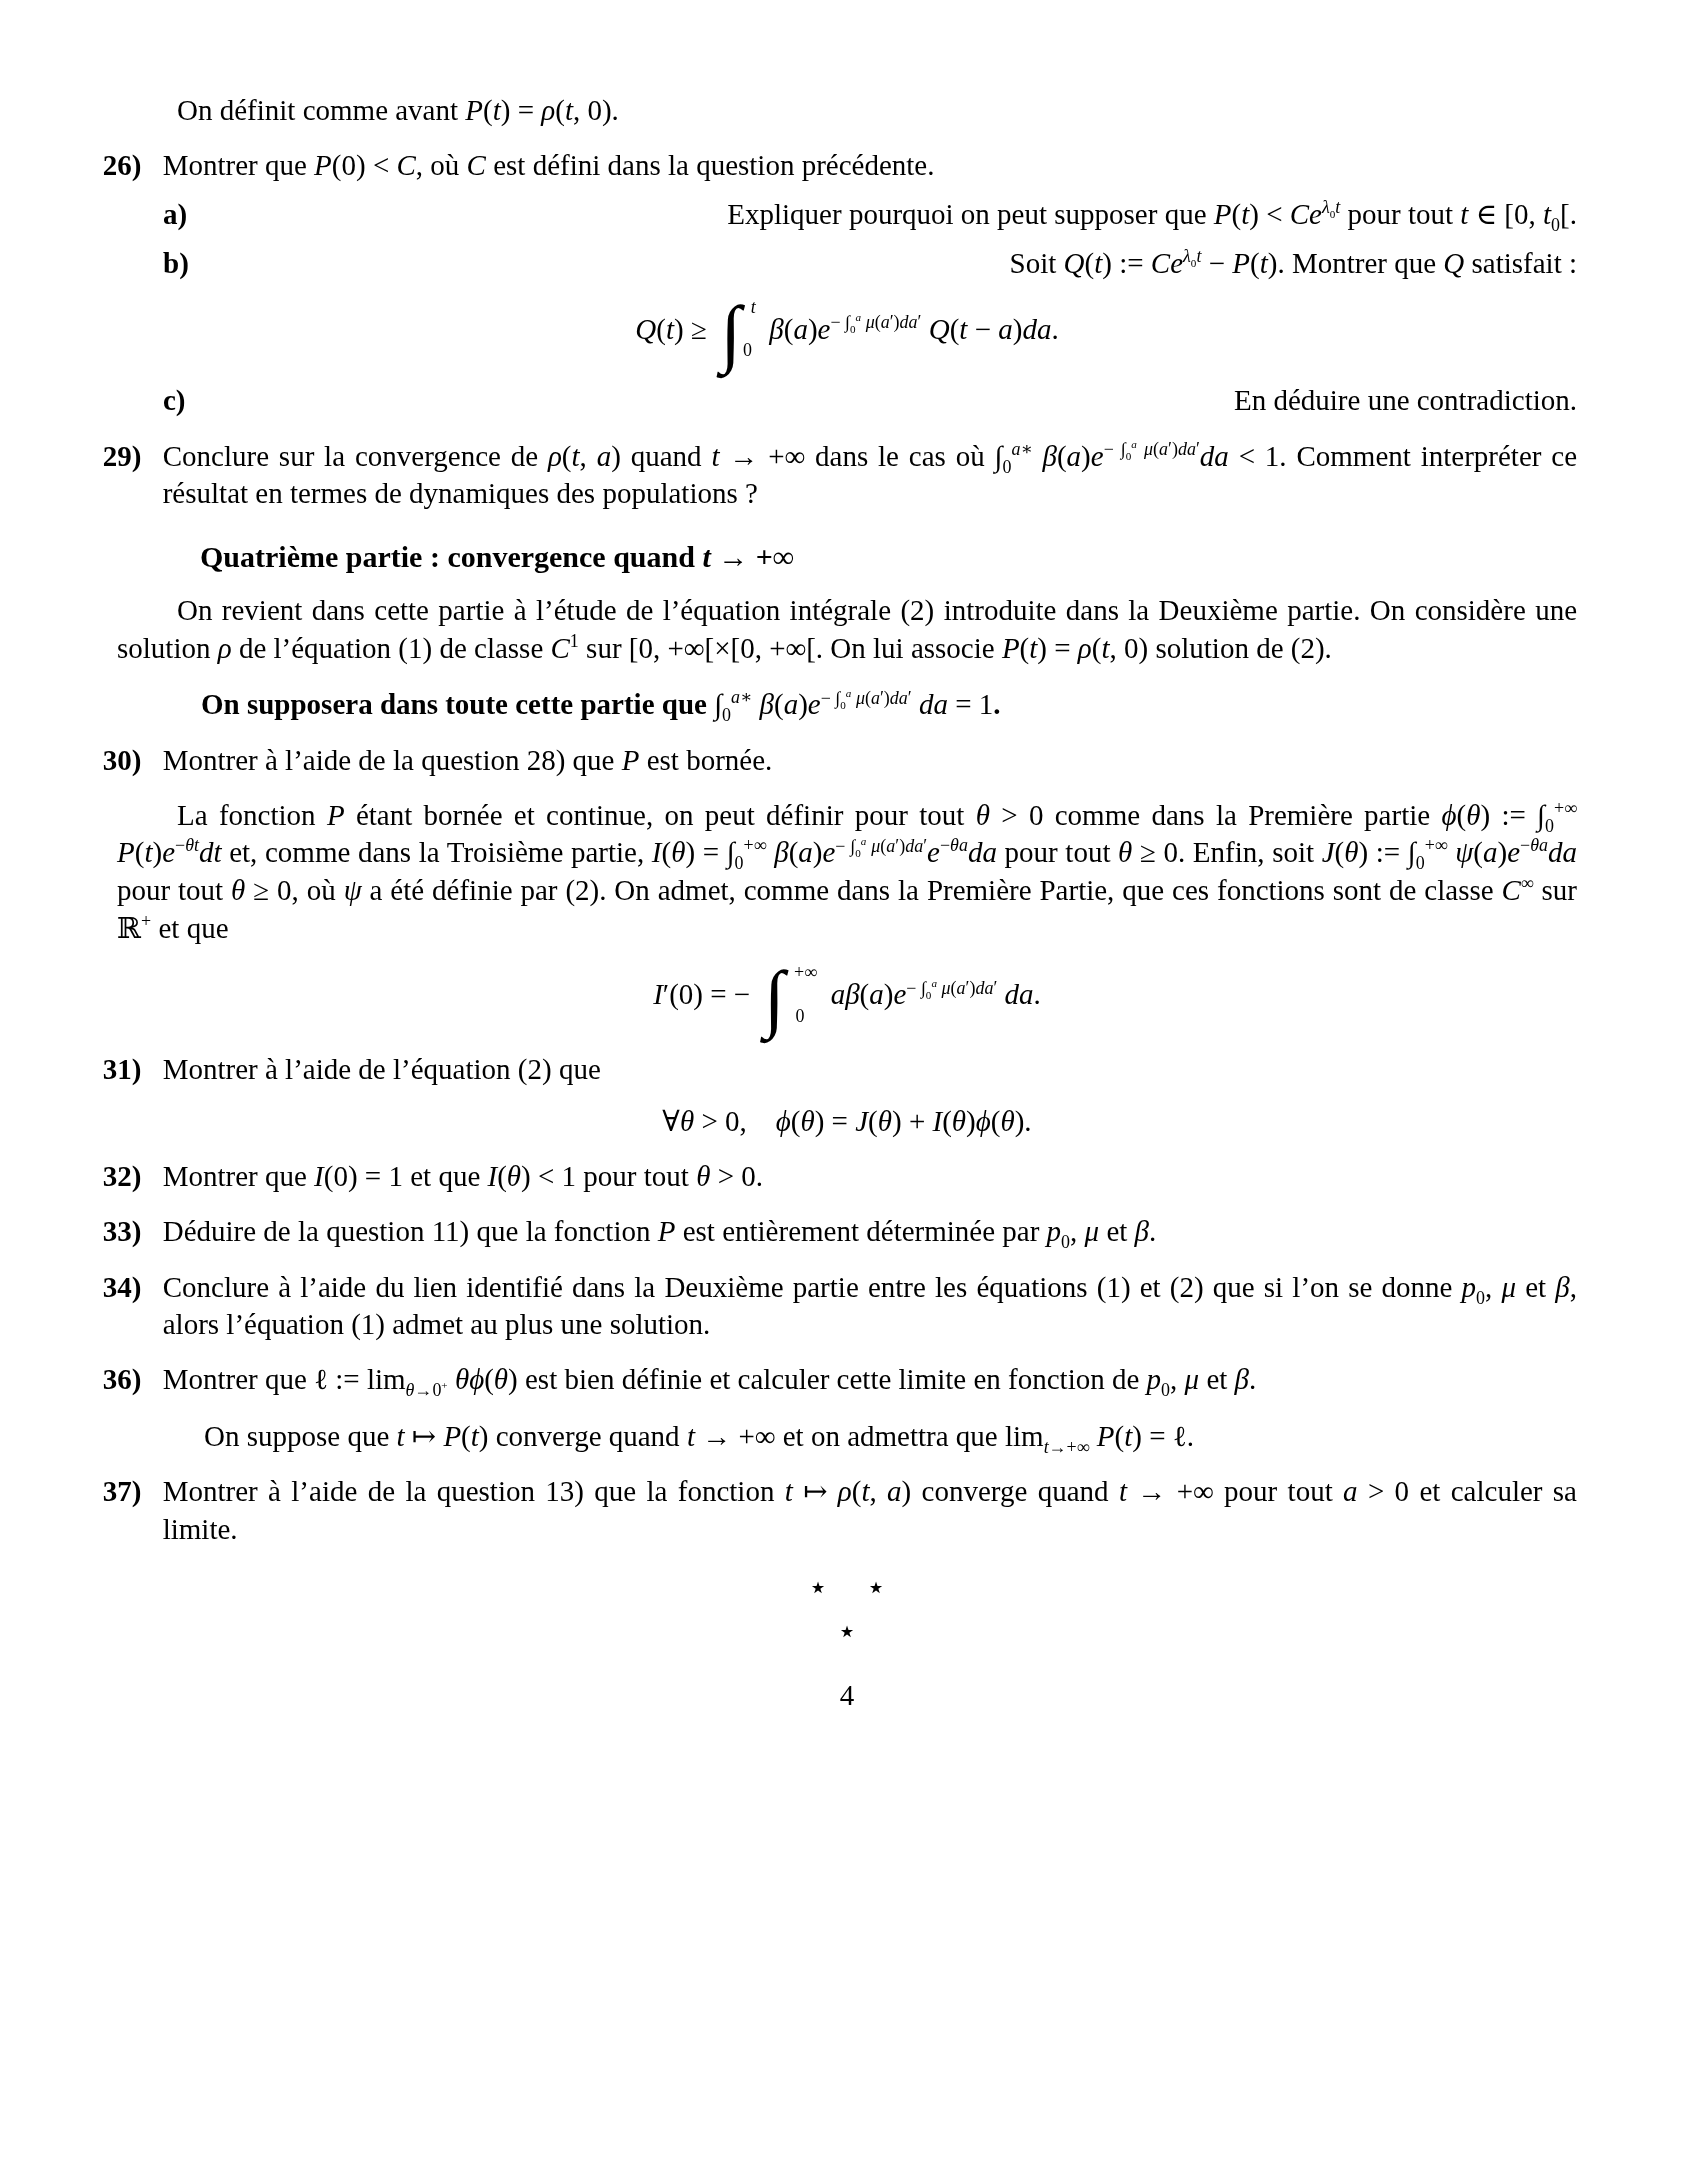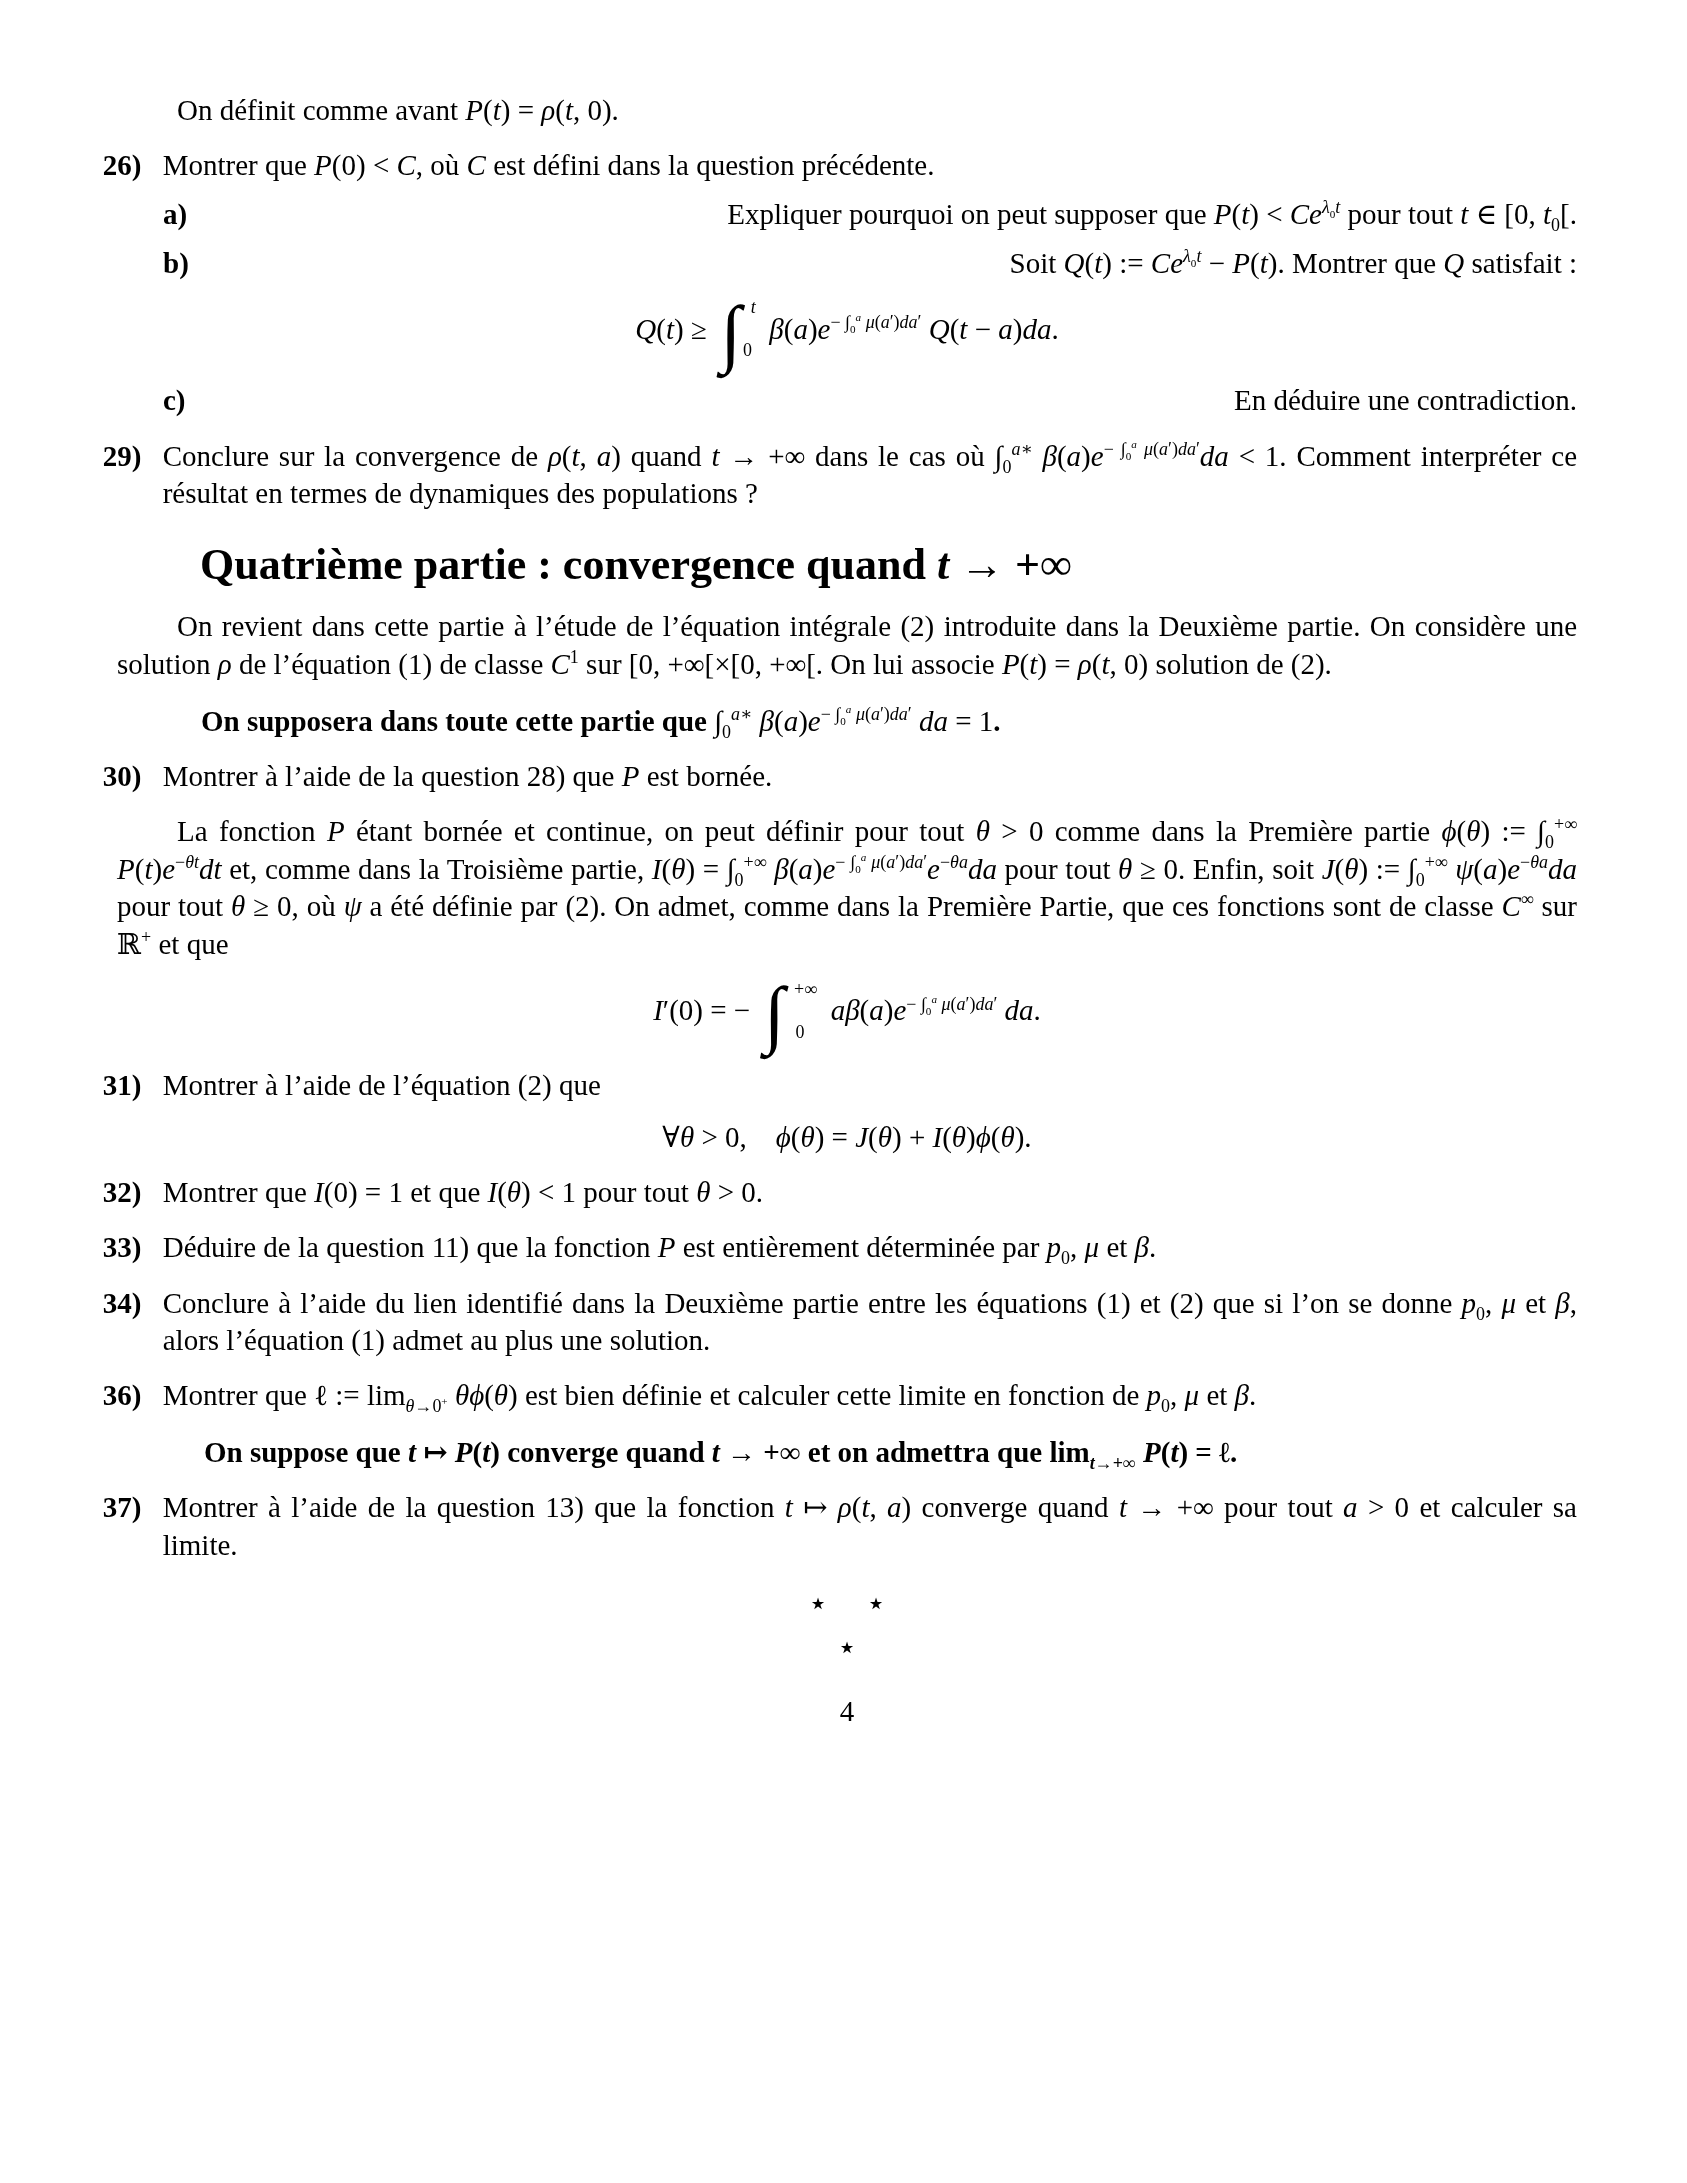--- a/index.html
+++ b/index.html
@@ -32,28 +32,28 @@
 
   .disp { margin: 14.3px 0; text-align: center; }
 
   .bi { display: inline-flex; align-items: stretch; vertical-align: middle; margin: 0 6.4px; }
   .bs { font-size: 260%; line-height: 0.95; font-weight: normal; }
   .bl { display: flex; flex-direction: column; justify-content: space-between;
         font-size: 62%; line-height: 1.05; padding: 1.6px 0 8px 0; }
   .up { margin-left: 9.5px; }
   .lo { margin-left: -1.6px; }
 
-  .heading { margin: 27px 0 8px 83px; font-size: 44px; font-weight: bold; line-height: 1.15; }
+  .heading { margin: 27px 0 8px 83px; font-size: 30px; font-weight: bold; line-height: 1.15; }
 
   .para { margin: 17.5px 0 0 0; text-indent: 60px; text-align: justify; }
 
   .assume { margin: 19px 0 0 84px; }
   .assume b { font-weight: bold; }
 
-  .bold-note { margin: 19px 0 0 87px; font-weight: bold; }
+  .bold-note { margin: 19px 0 0 87px; font-weight: normal; }
 
   .frac { display: inline-flex; flex-direction: column; align-items: center;
           vertical-align: middle; margin: 0 6.4px; line-height: 1.15; text-align: center; }
   .fn { padding: 0 6.4px 2.4px; border-bottom: 2.4px solid #000; }
   .fd { padding-top: 2.4px; }
 
   .stars { margin-top: 22px; text-align: center; font-size: 32px; line-height: 1;
            font-family: "DejaVu Sans", "DejaVu Serif", serif; }
   .stars-row1 .s-left { margin-right: 38px; }
   .stars-row2 { margin-top: 12.7px; }

